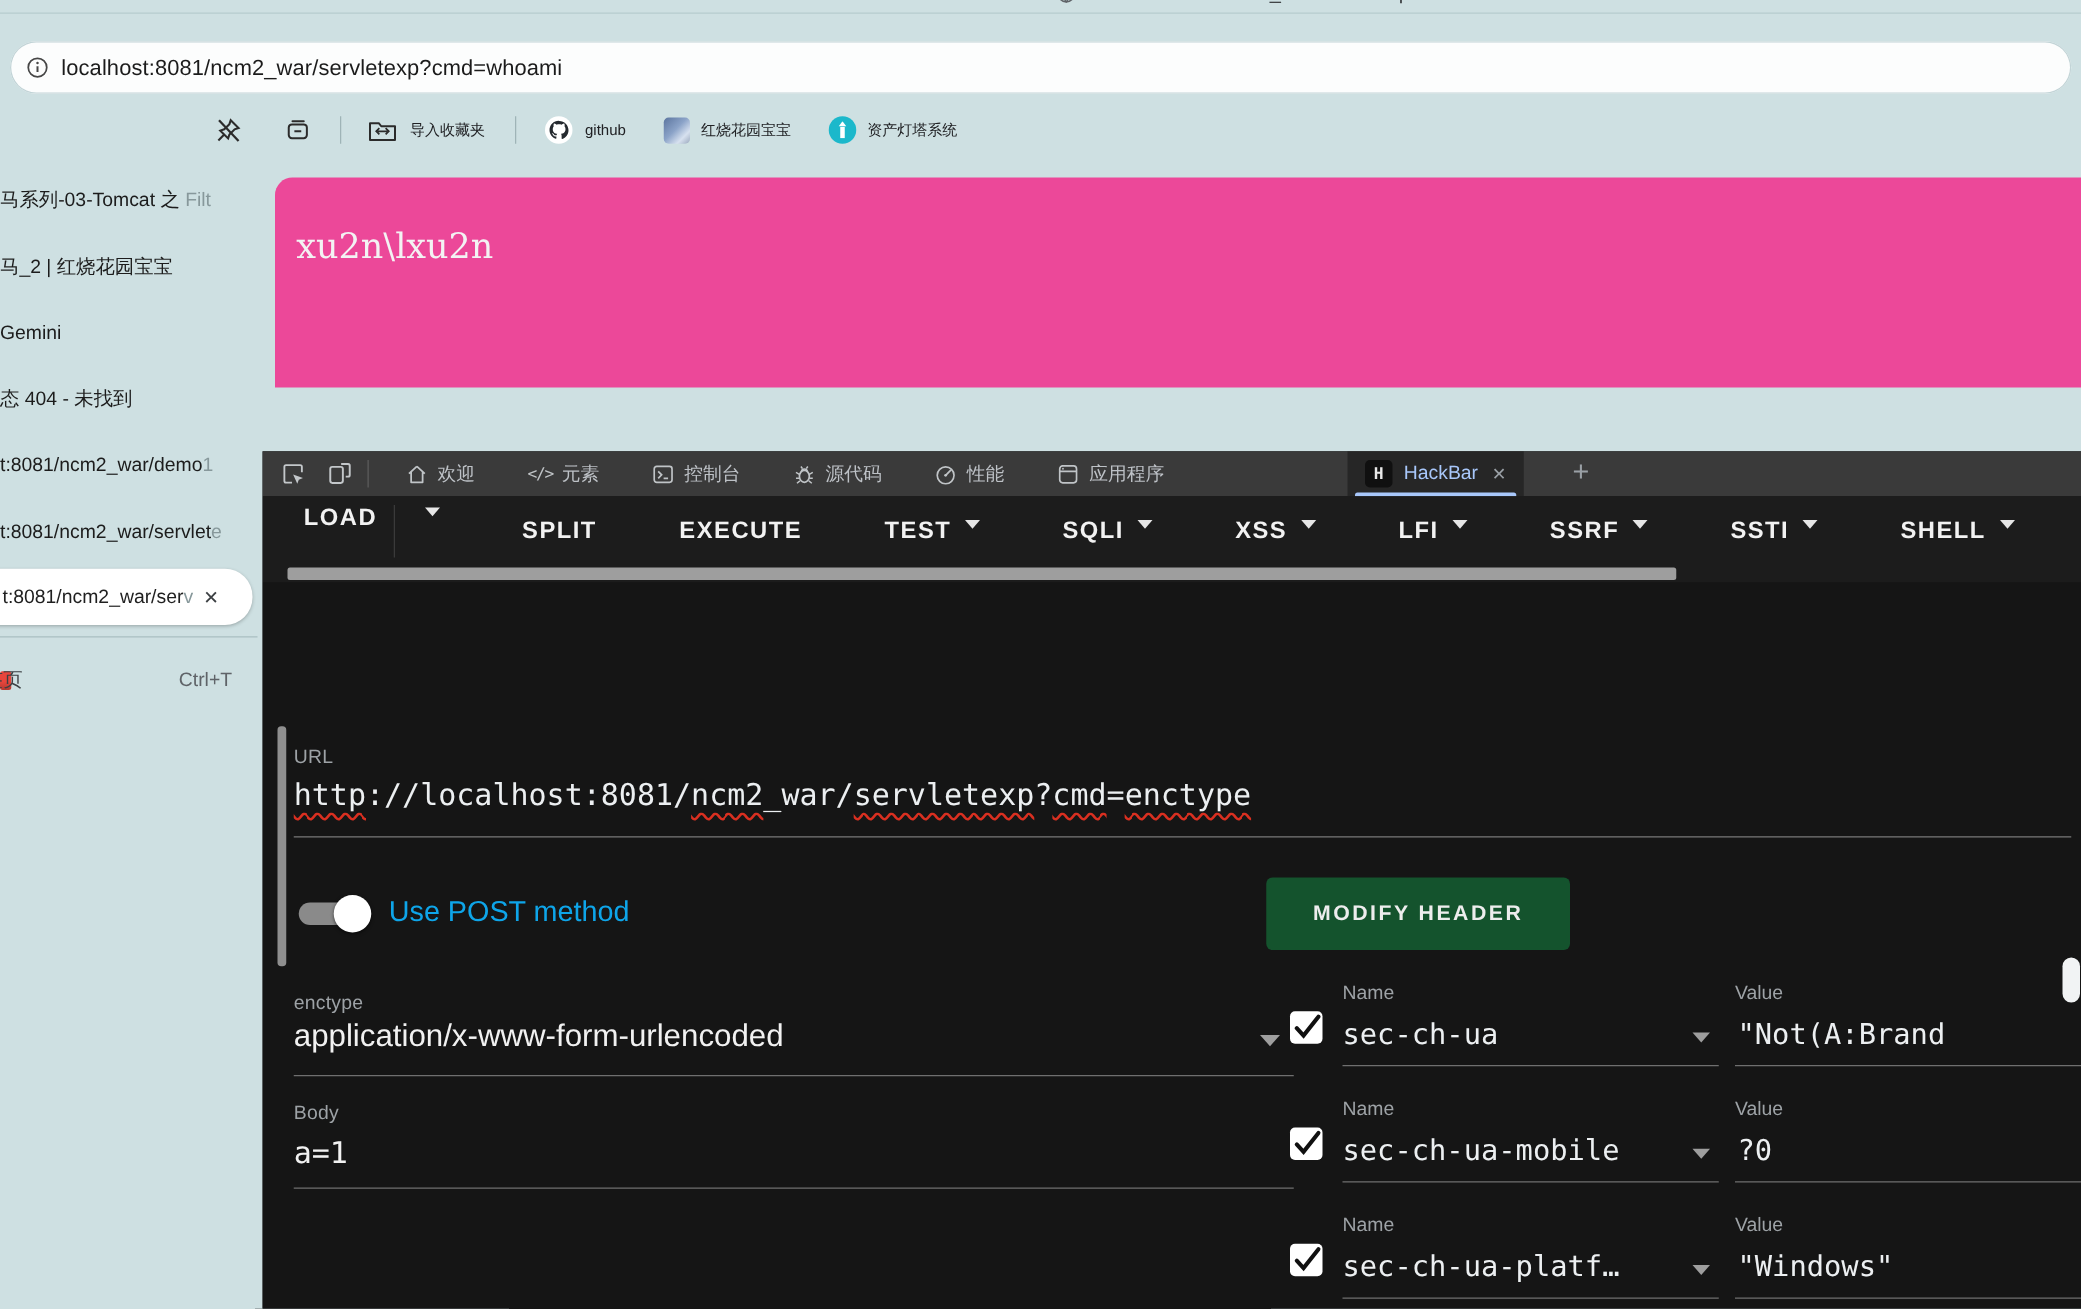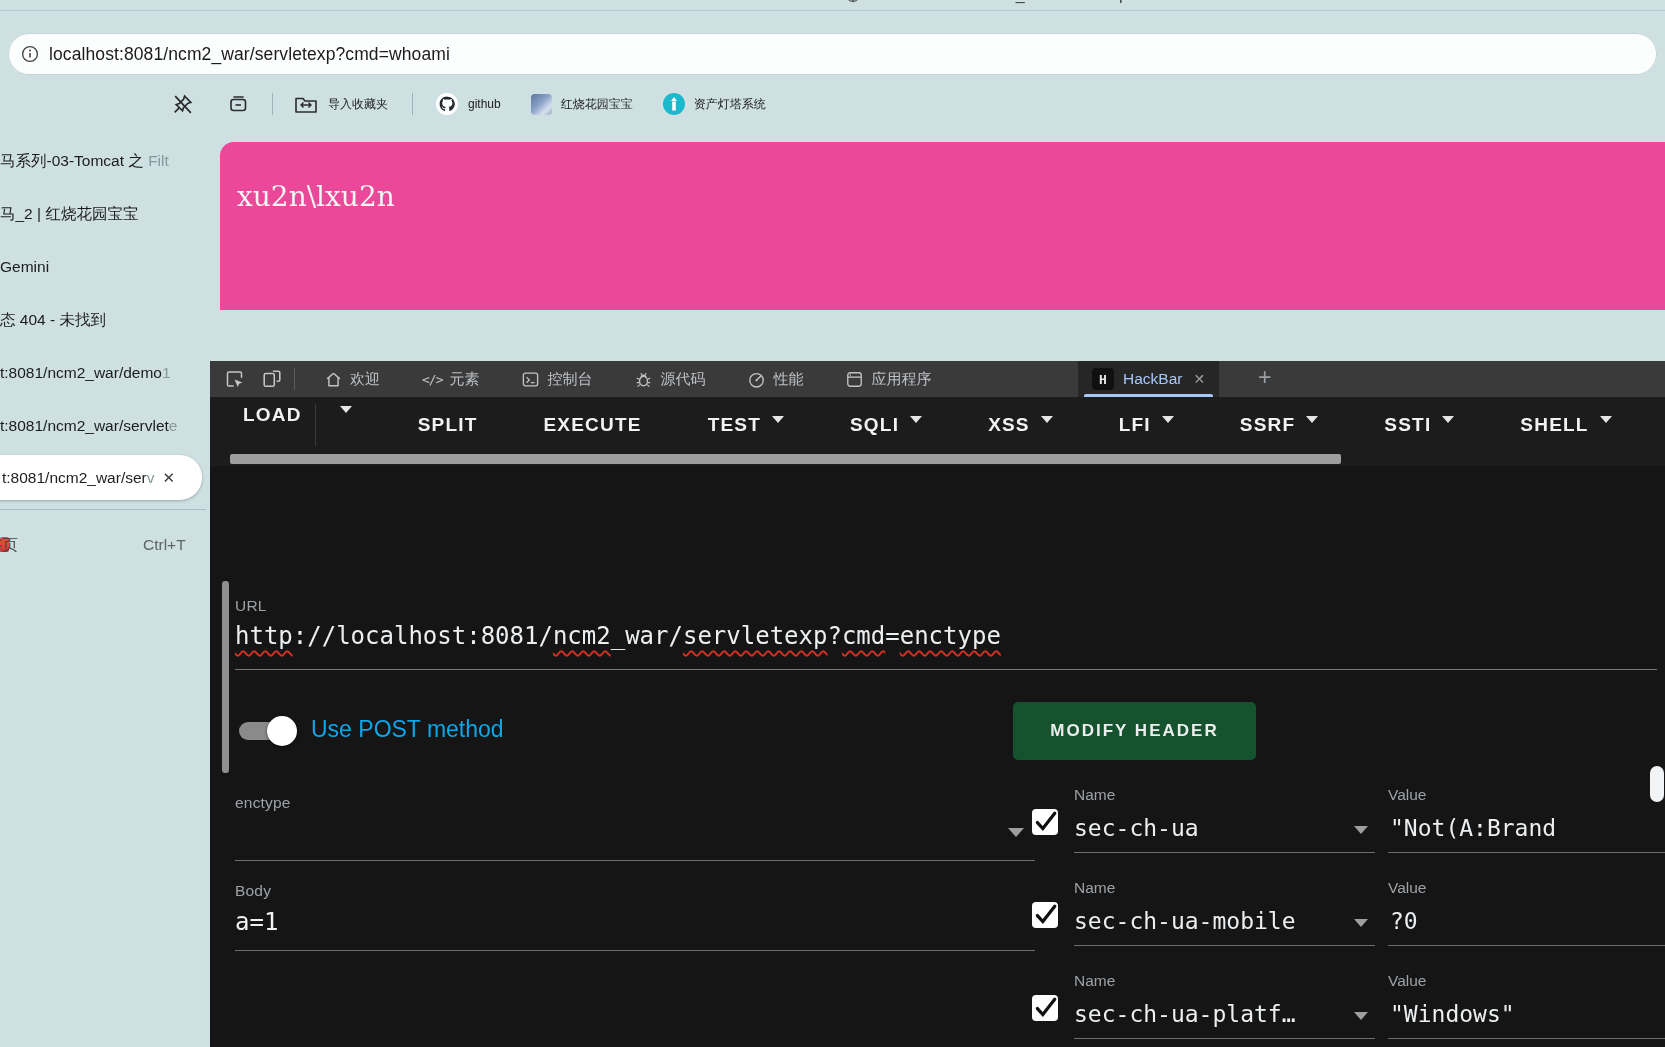--- a/index.html
+++ b/index.html
@@ -356,20 +356,21 @@
 
     <div class="toggle">
       <div class="track"></div>
       <div class="knob"></div>
     </div>
     <div class="toggle-label">Use POST method</div>
 
     <div class="modify-btn">MODIFY HEADER</div>
 
     <div class="flabel" style="left:25px;top:328px">enctype</div>
+    <div class="field-value" style="left:25px;top:349px">application/x-www-form-urlencoded</div>
     <div class="sel-arrow" style="left:798px;top:362px"></div>
     <div class="hline" style="left:25px;top:394px;width:800px;background:#6f6f6f"></div>
 
     <div class="flabel" style="left:25px;top:416px">Body</div>
     <div class="field-value mono" style="left:25px;top:442px;font-size:24px">a=1</div>
     <div class="hline" style="left:25px;top:484px;width:800px;background:#6f6f6f"></div>
 
     <div class="hrow" style="top: 316px;">
         <div class="nlabel">Name</div>
         <div class="vlabel">Value</div>

